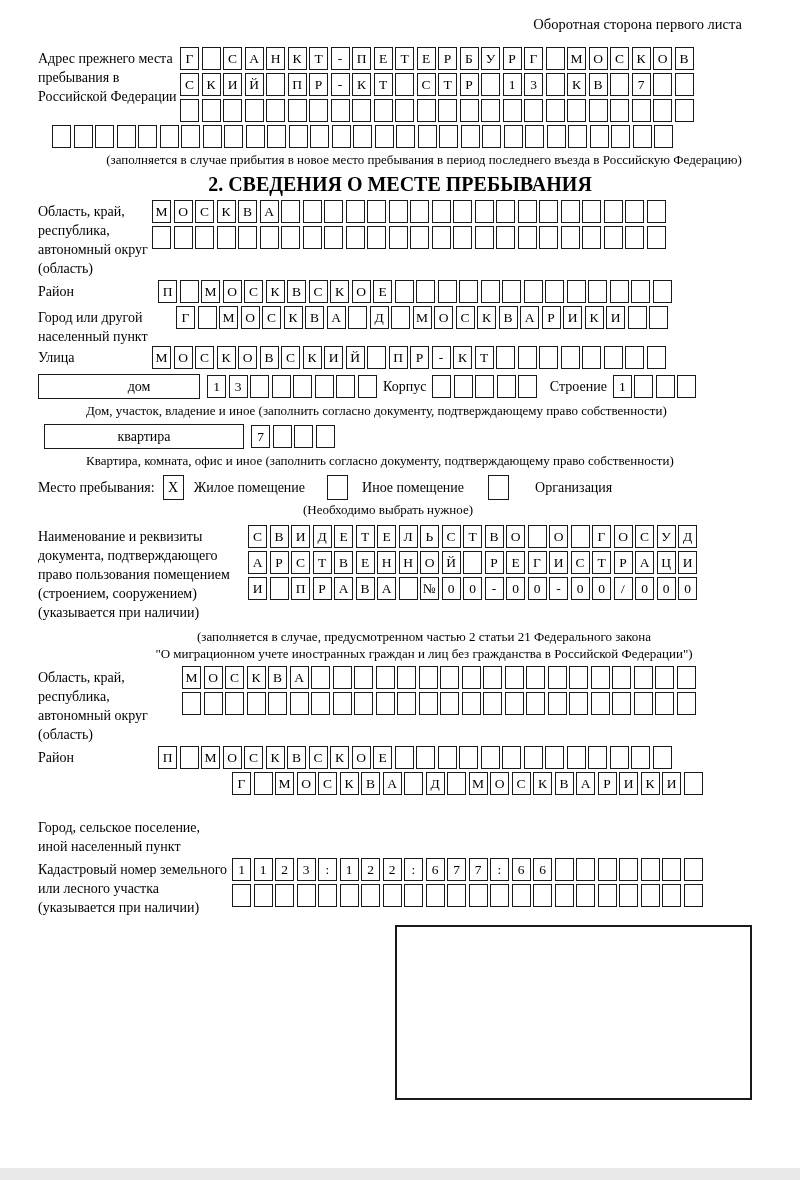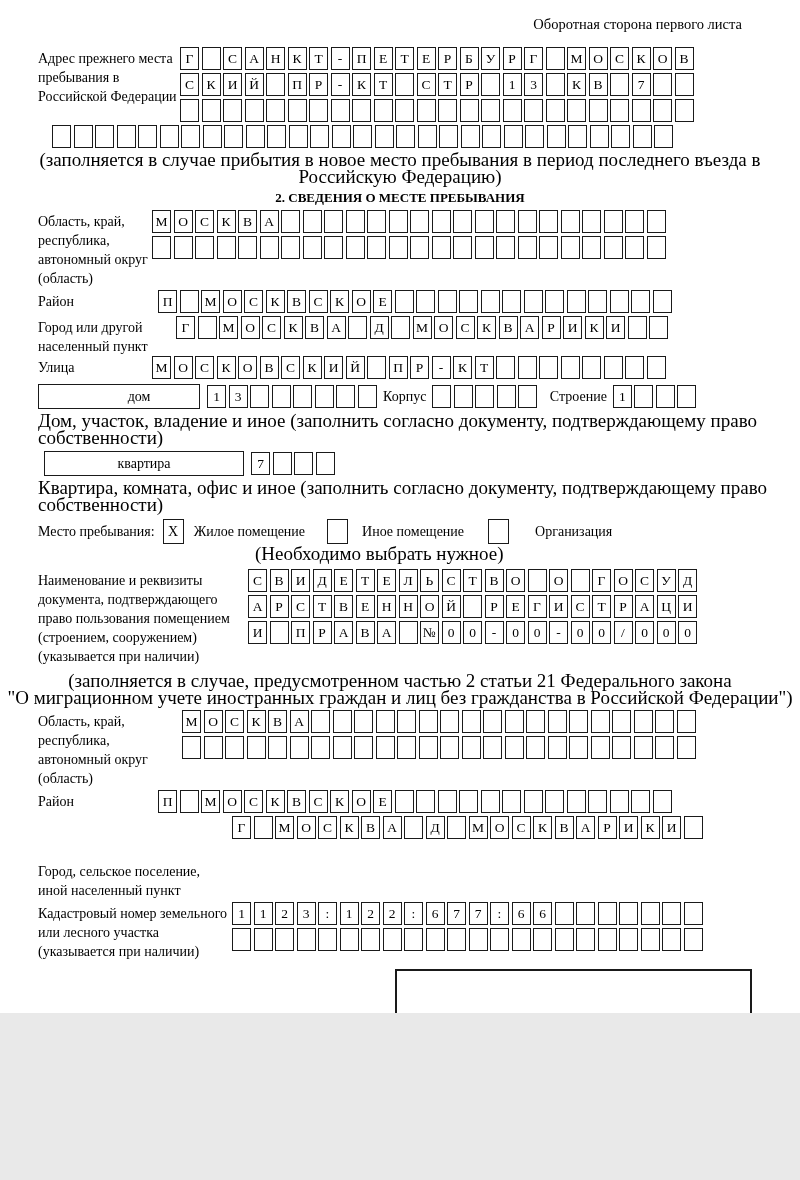--- a/index.html
+++ b/index.html
@@ -1,18 +1,18 @@
 <!DOCTYPE html>
 <html><head>
 <meta charset="utf-8">
 <style>
   * { margin:0; padding:0; box-sizing:border-box; }
   html,body { background:#e9e9e9; }
   .page {
-    width:800px; height:1013px; background:#ffffff; margin:0 auto;
+    width:800px; height:1168px; background:#ffffff; margin:0 auto;
     position:relative; color:#000;
     font-family:"Liberation Serif","DejaVu Serif",serif;
     overflow:hidden;
   }
   .hdr-note { text-align:right; padding:16px 58px 0 0; font-size:14.5px; }
 
   .field { display:flex; margin-left:38px; align-items:flex-start; }
   .flabel { font-size:14px; line-height:19px; padding-top:2px; flex:none; }
   .rows { display:flex; flex-direction:column; }
 
@@ -23,23 +23,23 @@
     font-size:13.5px; flex:none; background:#fff;
   }
   .widebox {
     height:25px; border:1.5px solid #1a1a1a; display:inline-flex;
     align-items:center; justify-content:center; font-size:14px; flex:none;
   }
   .chk {
     width:21px; height:25px; border:1.5px solid #1a1a1a; display:inline-flex;
     align-items:center; justify-content:center; font-size:14px; flex:none;
   }
-  .caption { font-size:19px; line-height:17px; }
+  .caption { font-size:13px; line-height:17px;padding-left:48px; }
   .center { text-align:center; }
-  .sec-title { font-weight:bold; font-size:13px; text-align:center; }
+  .sec-title { font-weight:bold; font-size:20px; text-align:center; }
   .inline-lbl { font-size:14px; line-height:25px; }
   .stamp-box {
     margin-left:395px; width:357px; height:175px; border:2px solid #1a1a1a;
   }
   .stamp-caption {
     width:372px; margin-left:388px; text-align:center;
     font-size:13.5px; line-height:19px; margin-top:6px;
   }
 </style>
 </head>

